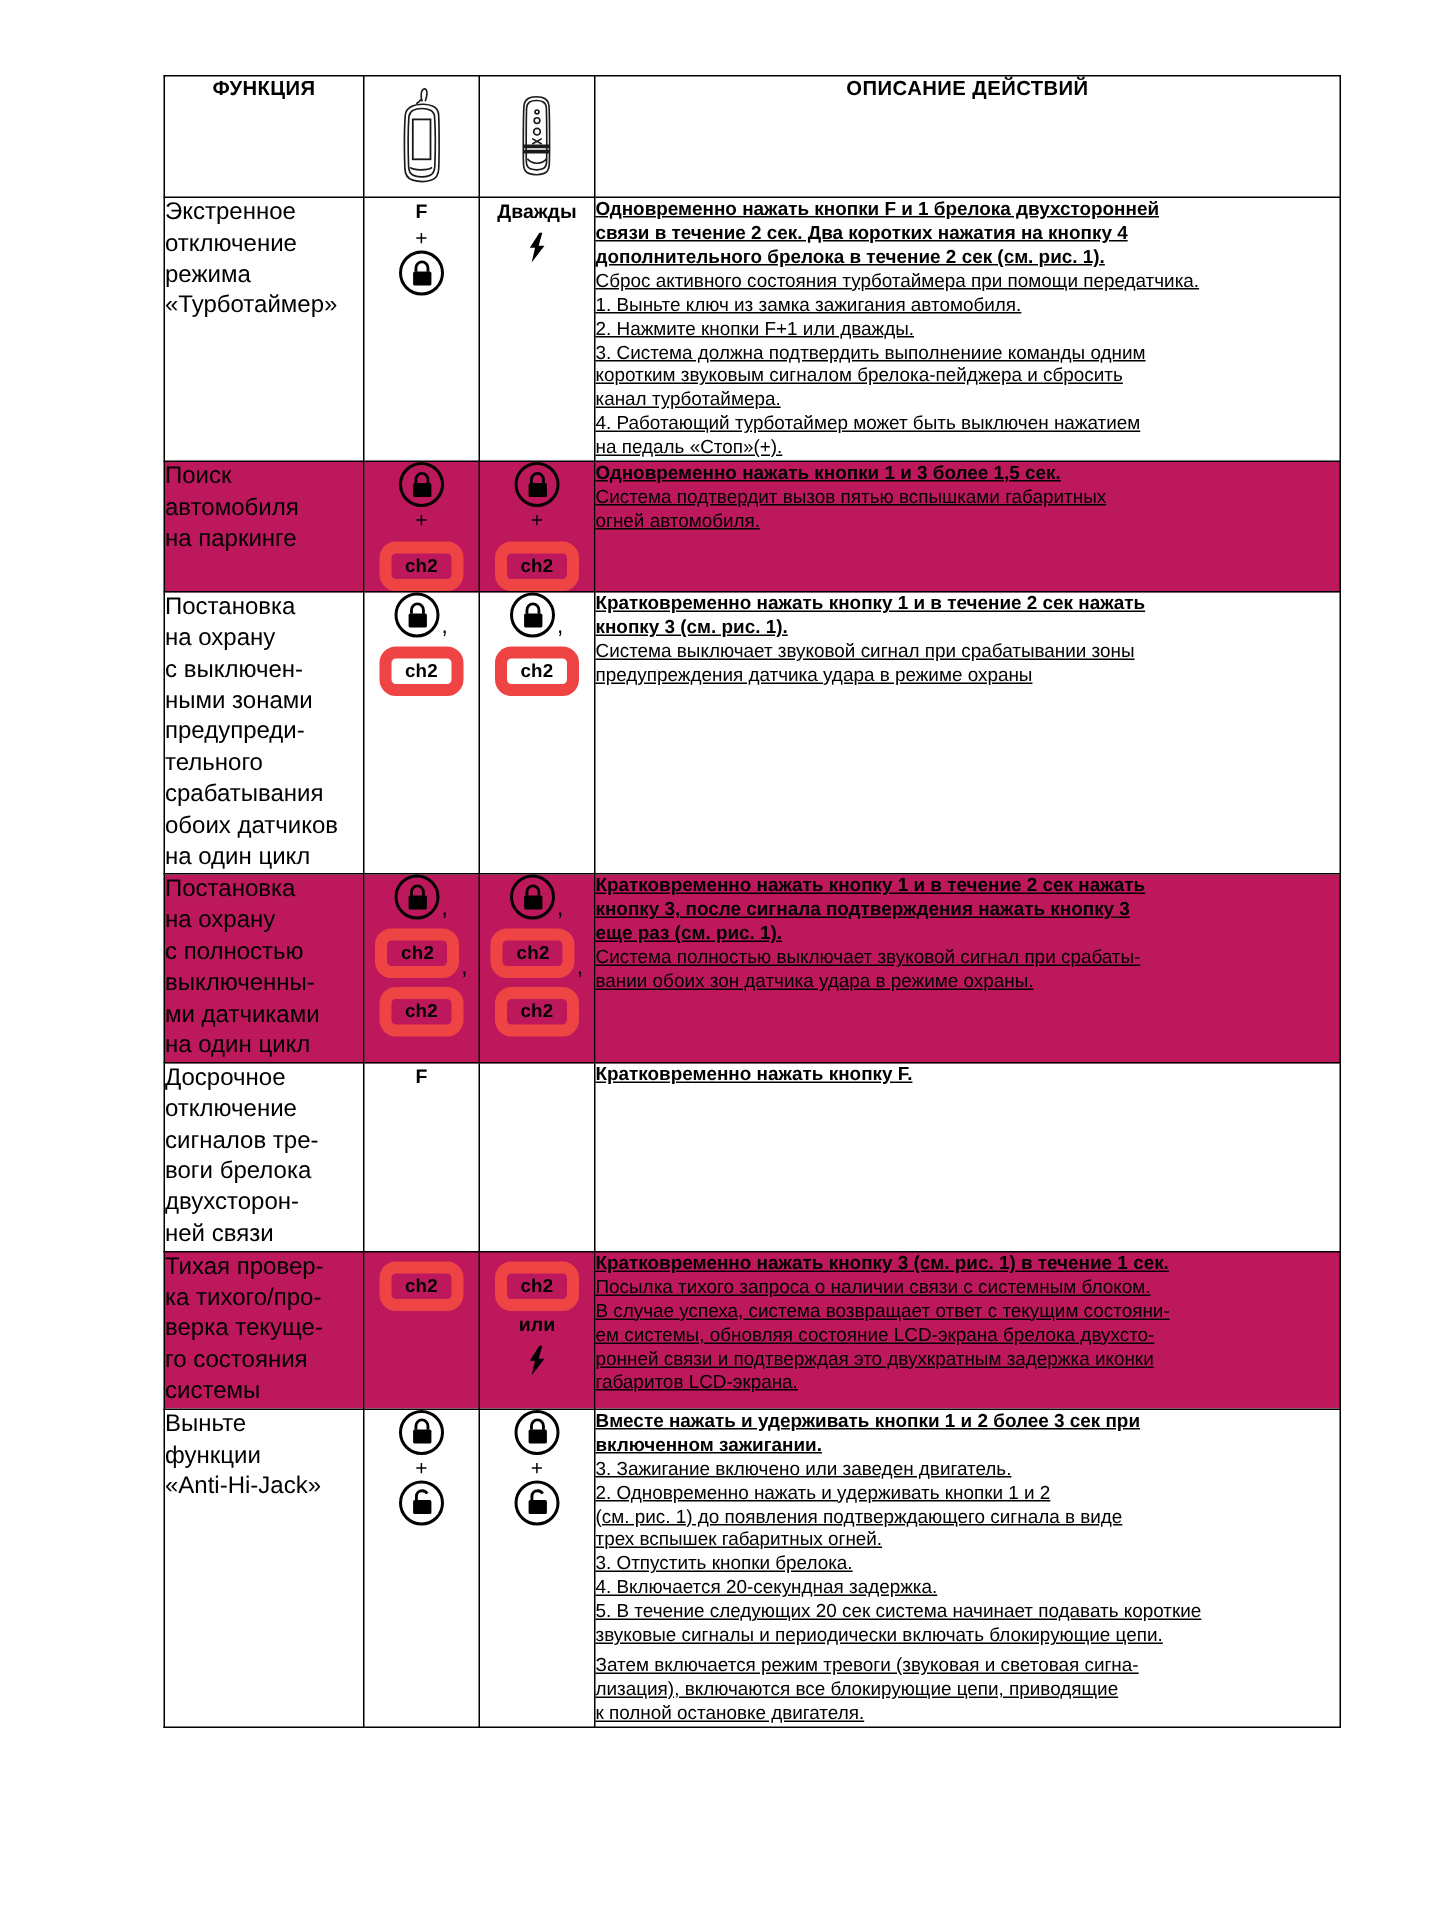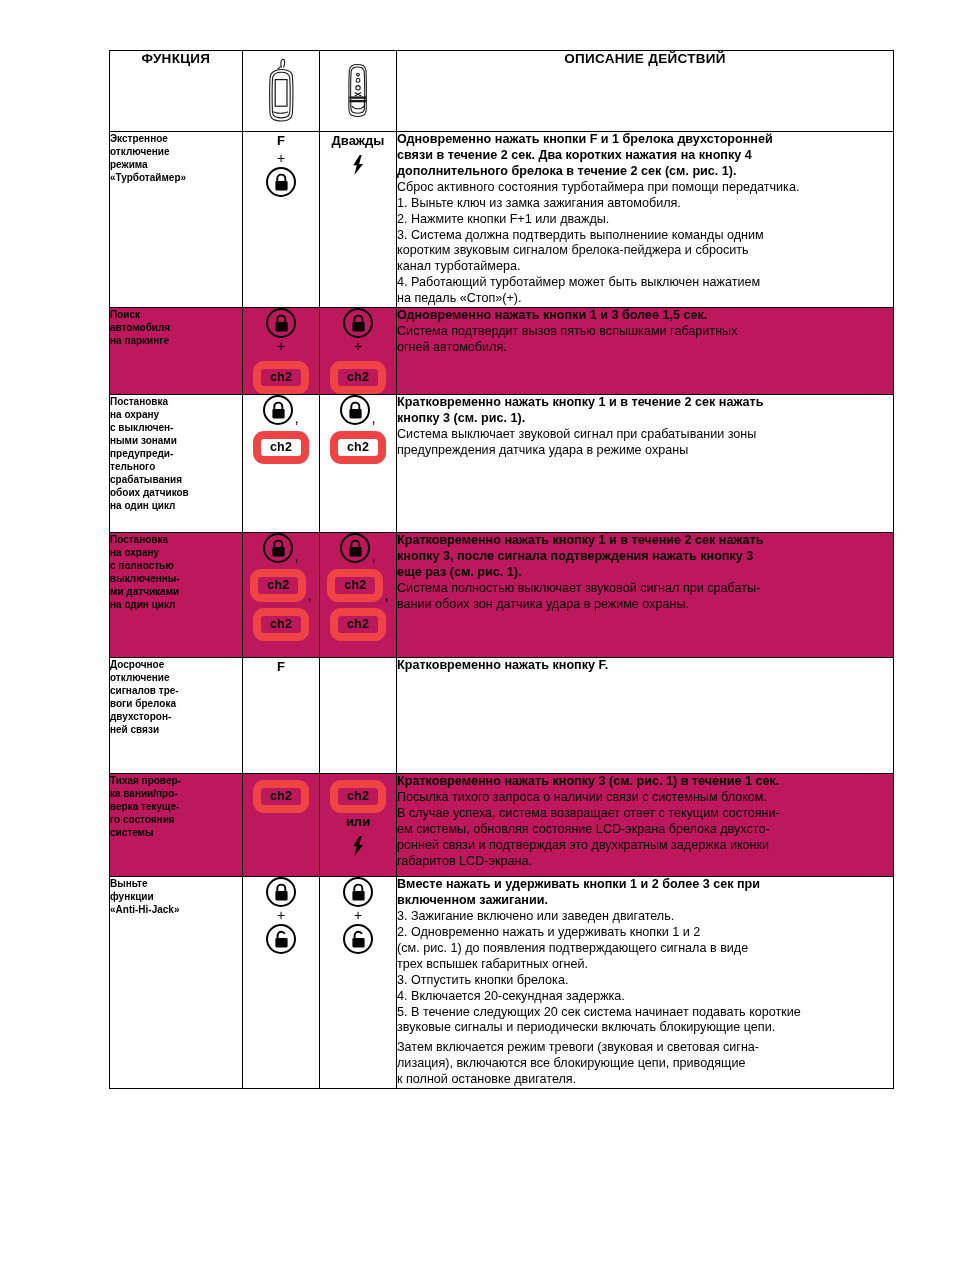--- a/index.html
+++ b/index.html
@@ -62,23 +62,23 @@
     justify-content: center;
     height: 80px;
   }
 
   
   .row-white td { background: #ffffff; }
   .row-gray  td { background: #be185d; }
 
   .func-cell {
     padding: 10px 8px 8px 11px;
-    font-size: 10px;
+    font-size: 16px;
     line-height: 1.30;
-    font-weight: 700;
+    font-weight: 400;
   }
   .func-cell .fl { display: block; white-space: pre; }
 
   .btn-cell {
     text-align: center;
     padding: 11px 2px 8px 2px;
   }
   .btn-stack {
     display: flex;
     flex-direction: column;
@@ -131,20 +131,21 @@
     margin-top: 6px;
   }
 
   .bolt { line-height: 1; margin-top: 5px; }
 
   
   .desc-cell {
     padding: 10px 12px 9px 12px;
     font-size: 12.6px;
     line-height: 1.265;
+    text-decoration: underline;
   }
   .desc-cell p { margin: 0; }
   .desc-cell p.b { font-weight: bold; }
   .desc-cell p.n { font-weight: 400; }
   .desc-cell p.gap { margin-top: 4px; }
   .desc-cell span.ln { display: block; white-space: pre; }
 
   
   .page-num {
     position: absolute;
@@ -435,21 +436,21 @@
           </td>
           <td class="desc-cell">
             <p class="b">
               <span class="ln">Кратковременно нажать кнопку F.</span>
             </p>
           </td>
         </tr>
         <tr class="row-gray">
           <td class="func-cell" style="height: 102px;">
             <span class="fl">Тихая провер-</span>
-            <span class="fl">ка вании/про-</span>
+            <span class="fl">ка тихого/про-</span>
             <span class="fl">верка текуще-</span>
             <span class="fl">го состояния</span>
             <span class="fl">системы</span>
           </td>
           <td class="btn-cell">
             <div class="btn-stack">
               <div class="ch2-row">
                 <span class="ch2">ch2</span>
               </div>
             </div>

